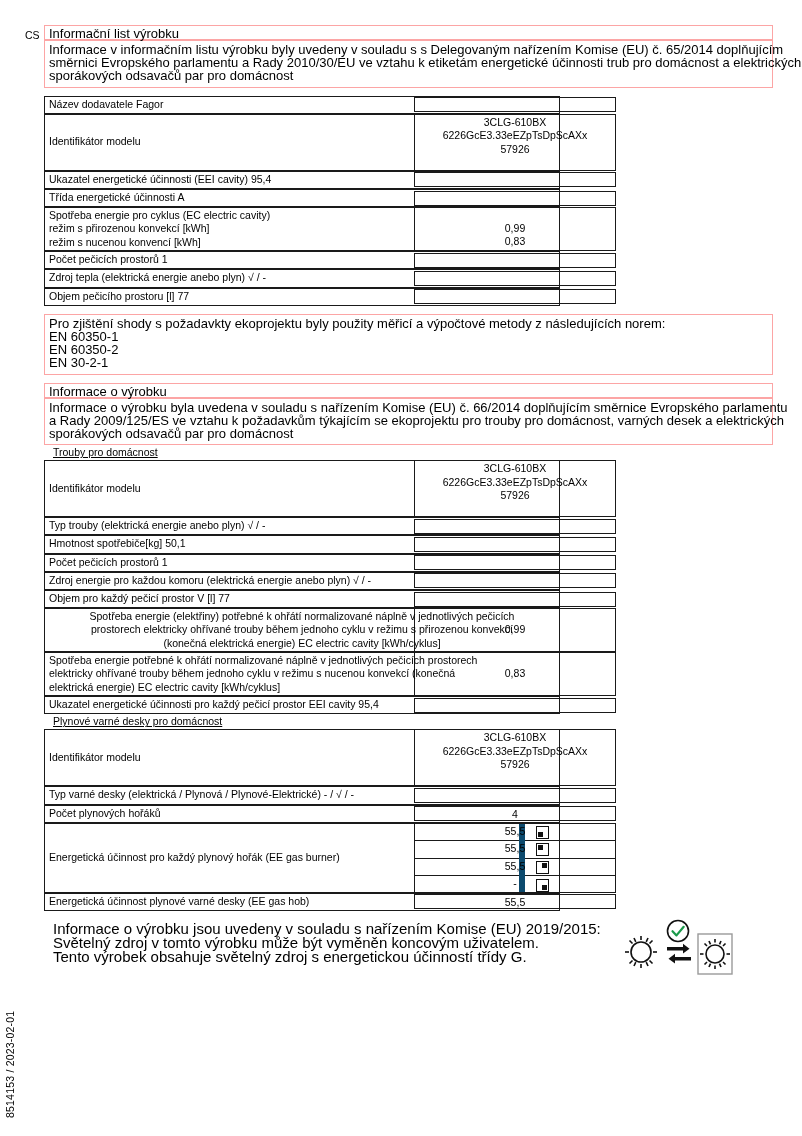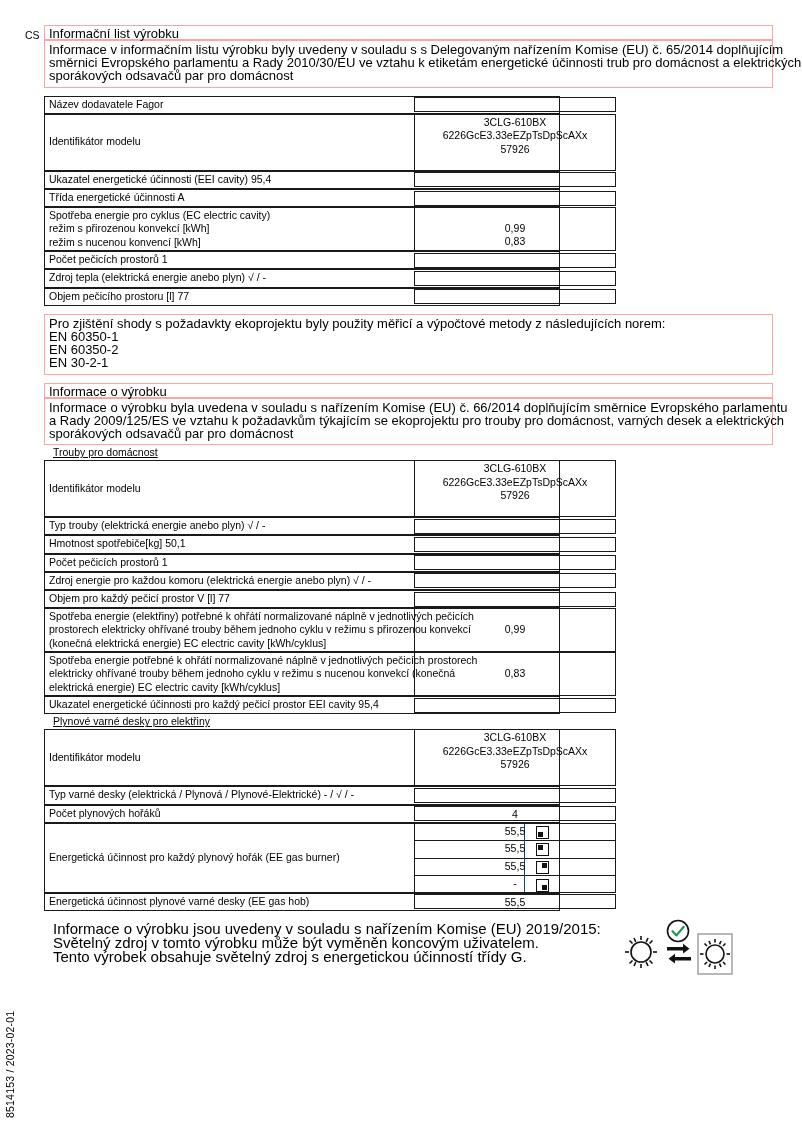--- a/index.html
+++ b/index.html
@@ -130,21 +130,21 @@
     width: 516px;
     border: 1px solid #1a1a1a;
     box-sizing: border-box;
   }
   .burner-label {
     flex: 1 1 auto;
     display: flex;
     align-items: center;
     padding: 0 4px;
     font-size: 10.5px;
-    border-right: 1px solid #0c4a6e;
+    border-right: 6px solid #0c4a6e;
   }
   .burner-icons {
     width: 34px;
     flex: 0 0 34px;
   }
   .bi-cell {
     height: 17.5px;
     display: flex;
     align-items: center;
     justify-content: center;
@@ -383,21 +383,21 @@
         <td>
               <div class="cell cl">Objem pro každý pečicí prostor V [l] 77</div>
             </td>
         <td class="spacer-col"></td>
         <td>
               <div class="cell cr" style="height:15px;"></div>
             </td>
       </tr>
       <tr>
         <td>
-              <div class="cell cl" style="height:44px;">
+              <div class="cell cl" style="height:44px;text-align:center;">
           <div>Spotřeba energie (elektřiny) potřebné k ohřátí normalizované náplně v jednotlivých pečicích</div>
           <div>prostorech elektricky ohřívané trouby během jednoho cyklu v režimu s přirozenou konvekcí</div>
           <div>(konečná elektrická energie) EC electric cavity [kWh/cyklus]</div>
         </div>
             </td>
         <td class="spacer-col"></td>
         <td>
               <div class="cell cr mid-left" style="height:44px;justify-content:center;">0,99</div>
             </td>
       </tr>
@@ -419,21 +419,21 @@
               <div class="cell cl">Ukazatel energetické účinnosti pro každý pečicí prostor  EEI cavity 95,4</div>
             </td>
         <td class="spacer-col"></td>
         <td>
               <div class="cell cr" style="height:15px;"></div>
             </td>
       </tr>
     </tbody>
       </table>
 
-    <div class="sub-head">Plynové varné desky pro elektřiny</div>
+    <div class="sub-head">Plynové varné desky pro domácnost</div>
 
     <table class="tbl">
       <tbody>
           <tr>
         <td>
               <div class="cell cl id-cell mid-left">Identifikátor modelu</div>
             </td>
         <td class="spacer-col"></td>
         <td>
               <div class="cell cr id-cell id-val"><span>3CLG-610BX</span><br><span>6226GcE3.33eEZpTsDpScAXx</span><br><span>57926</span></div>

